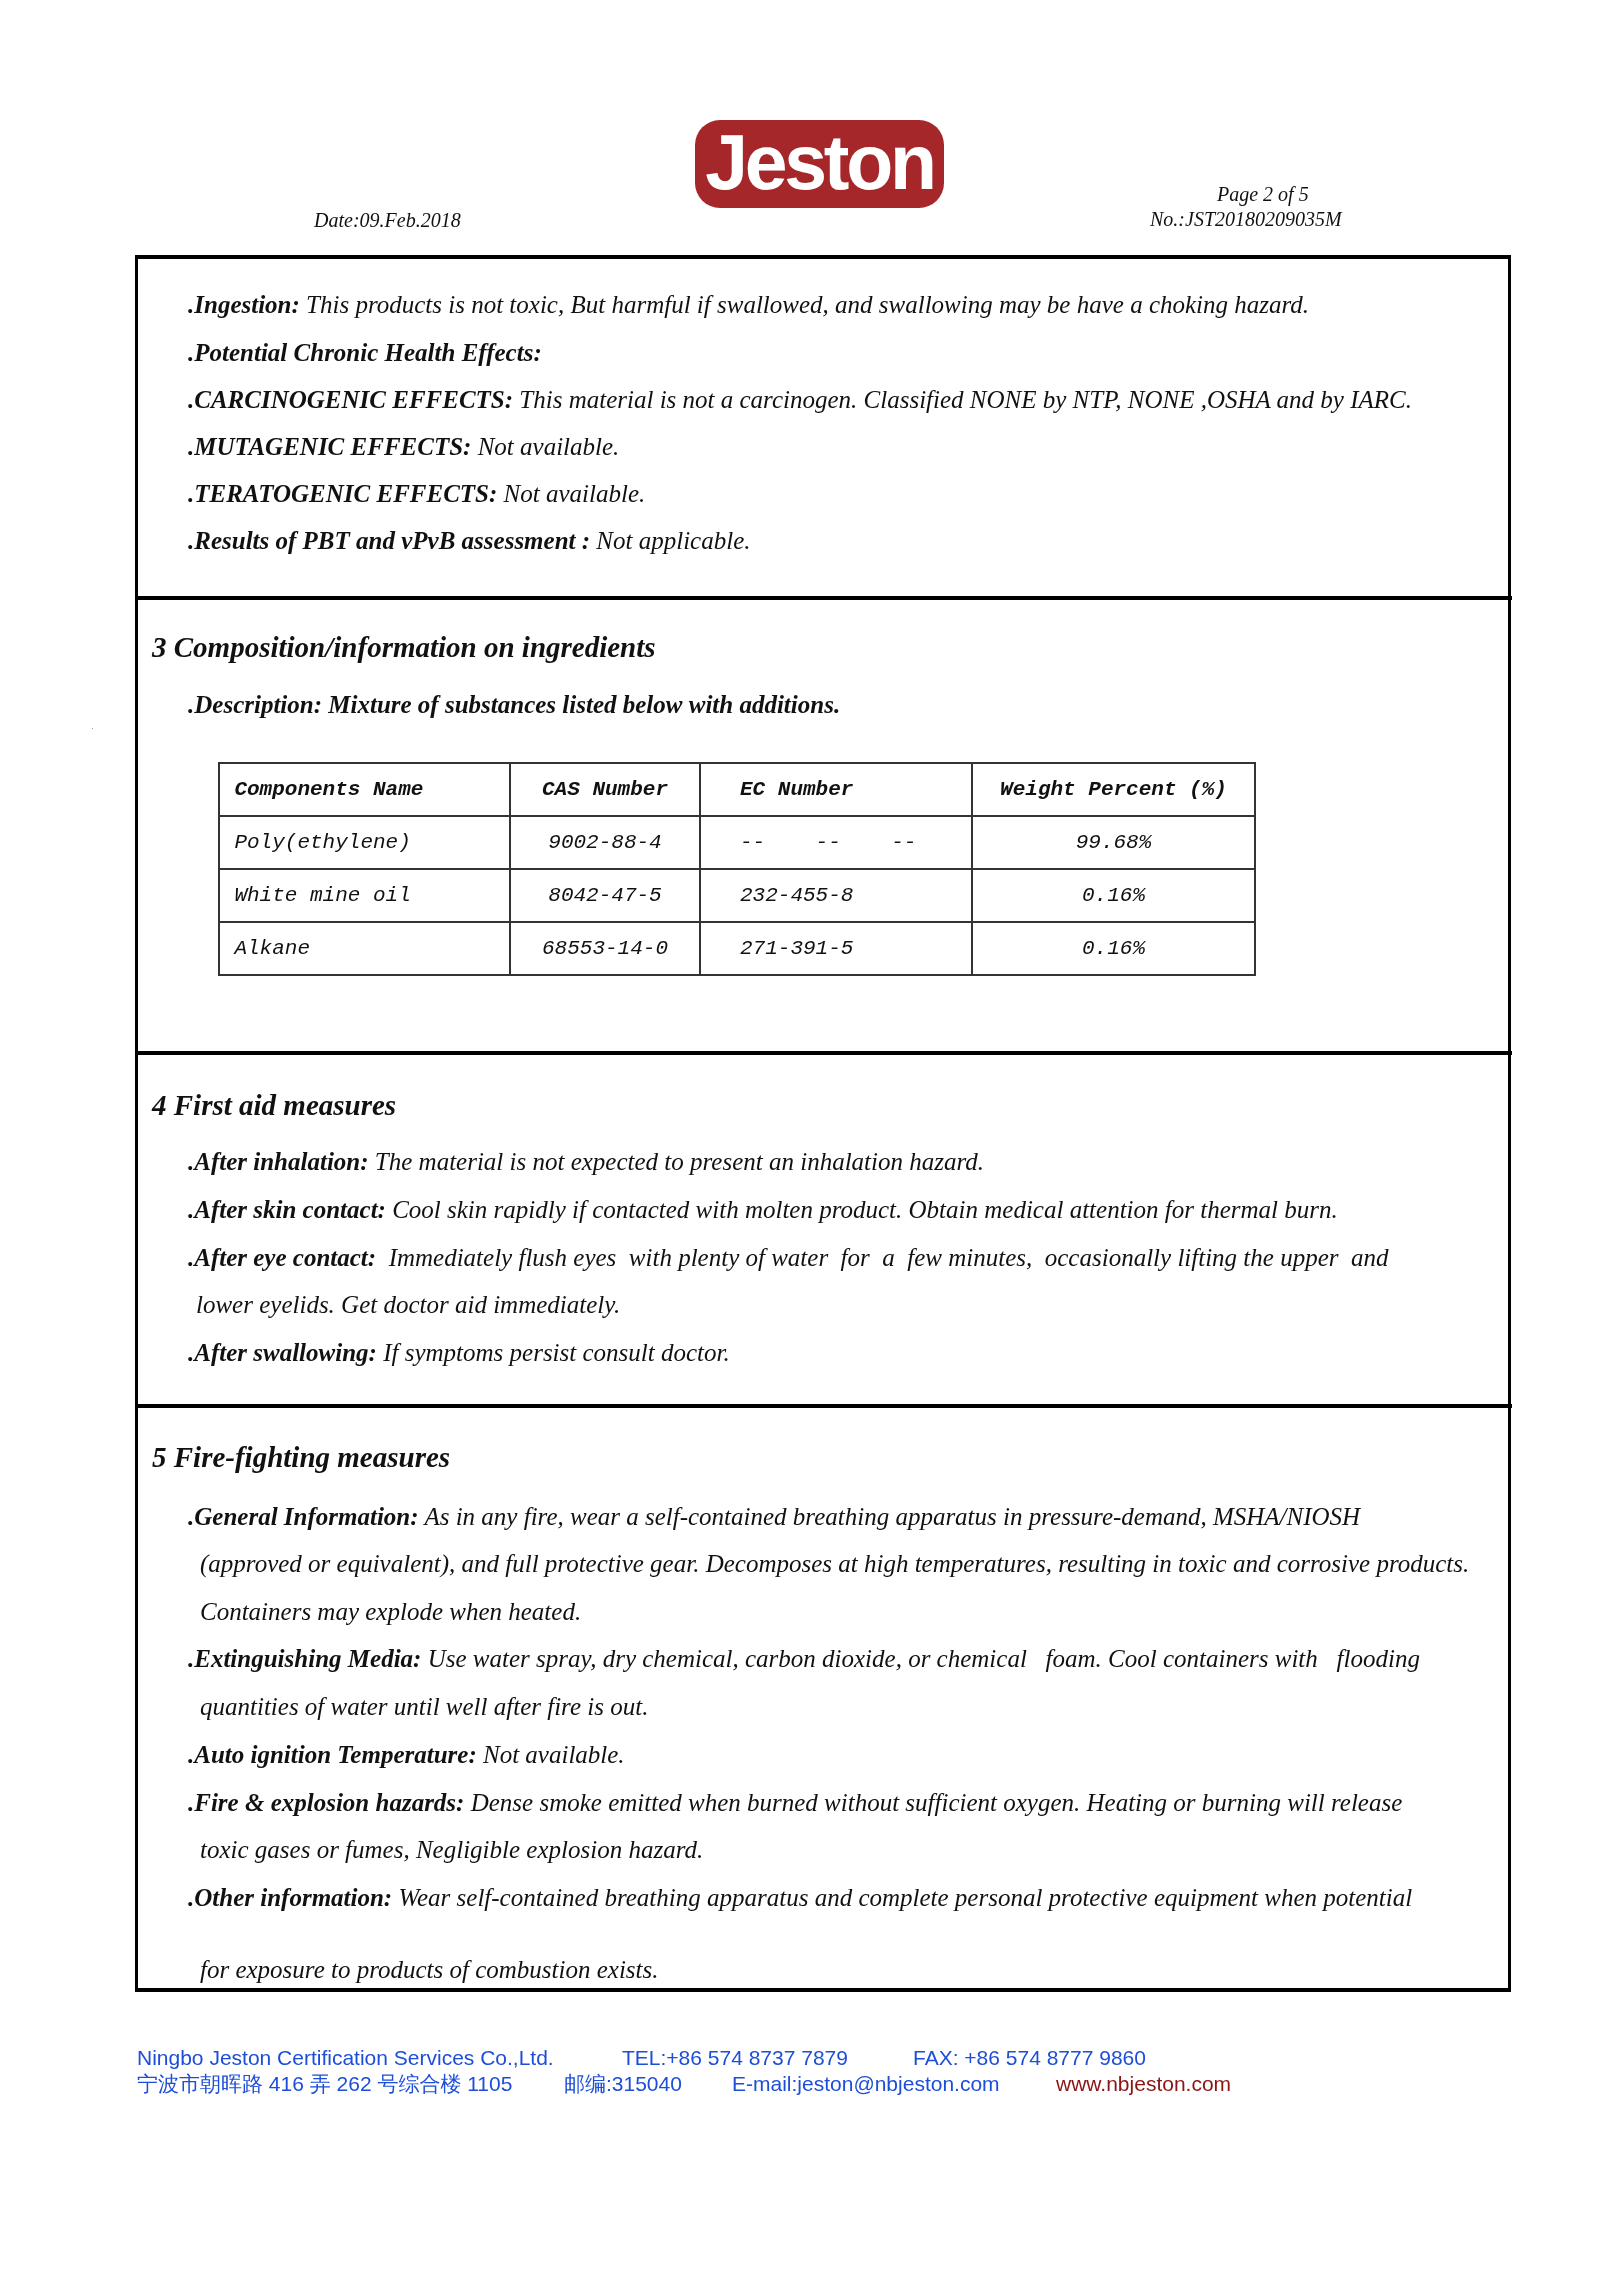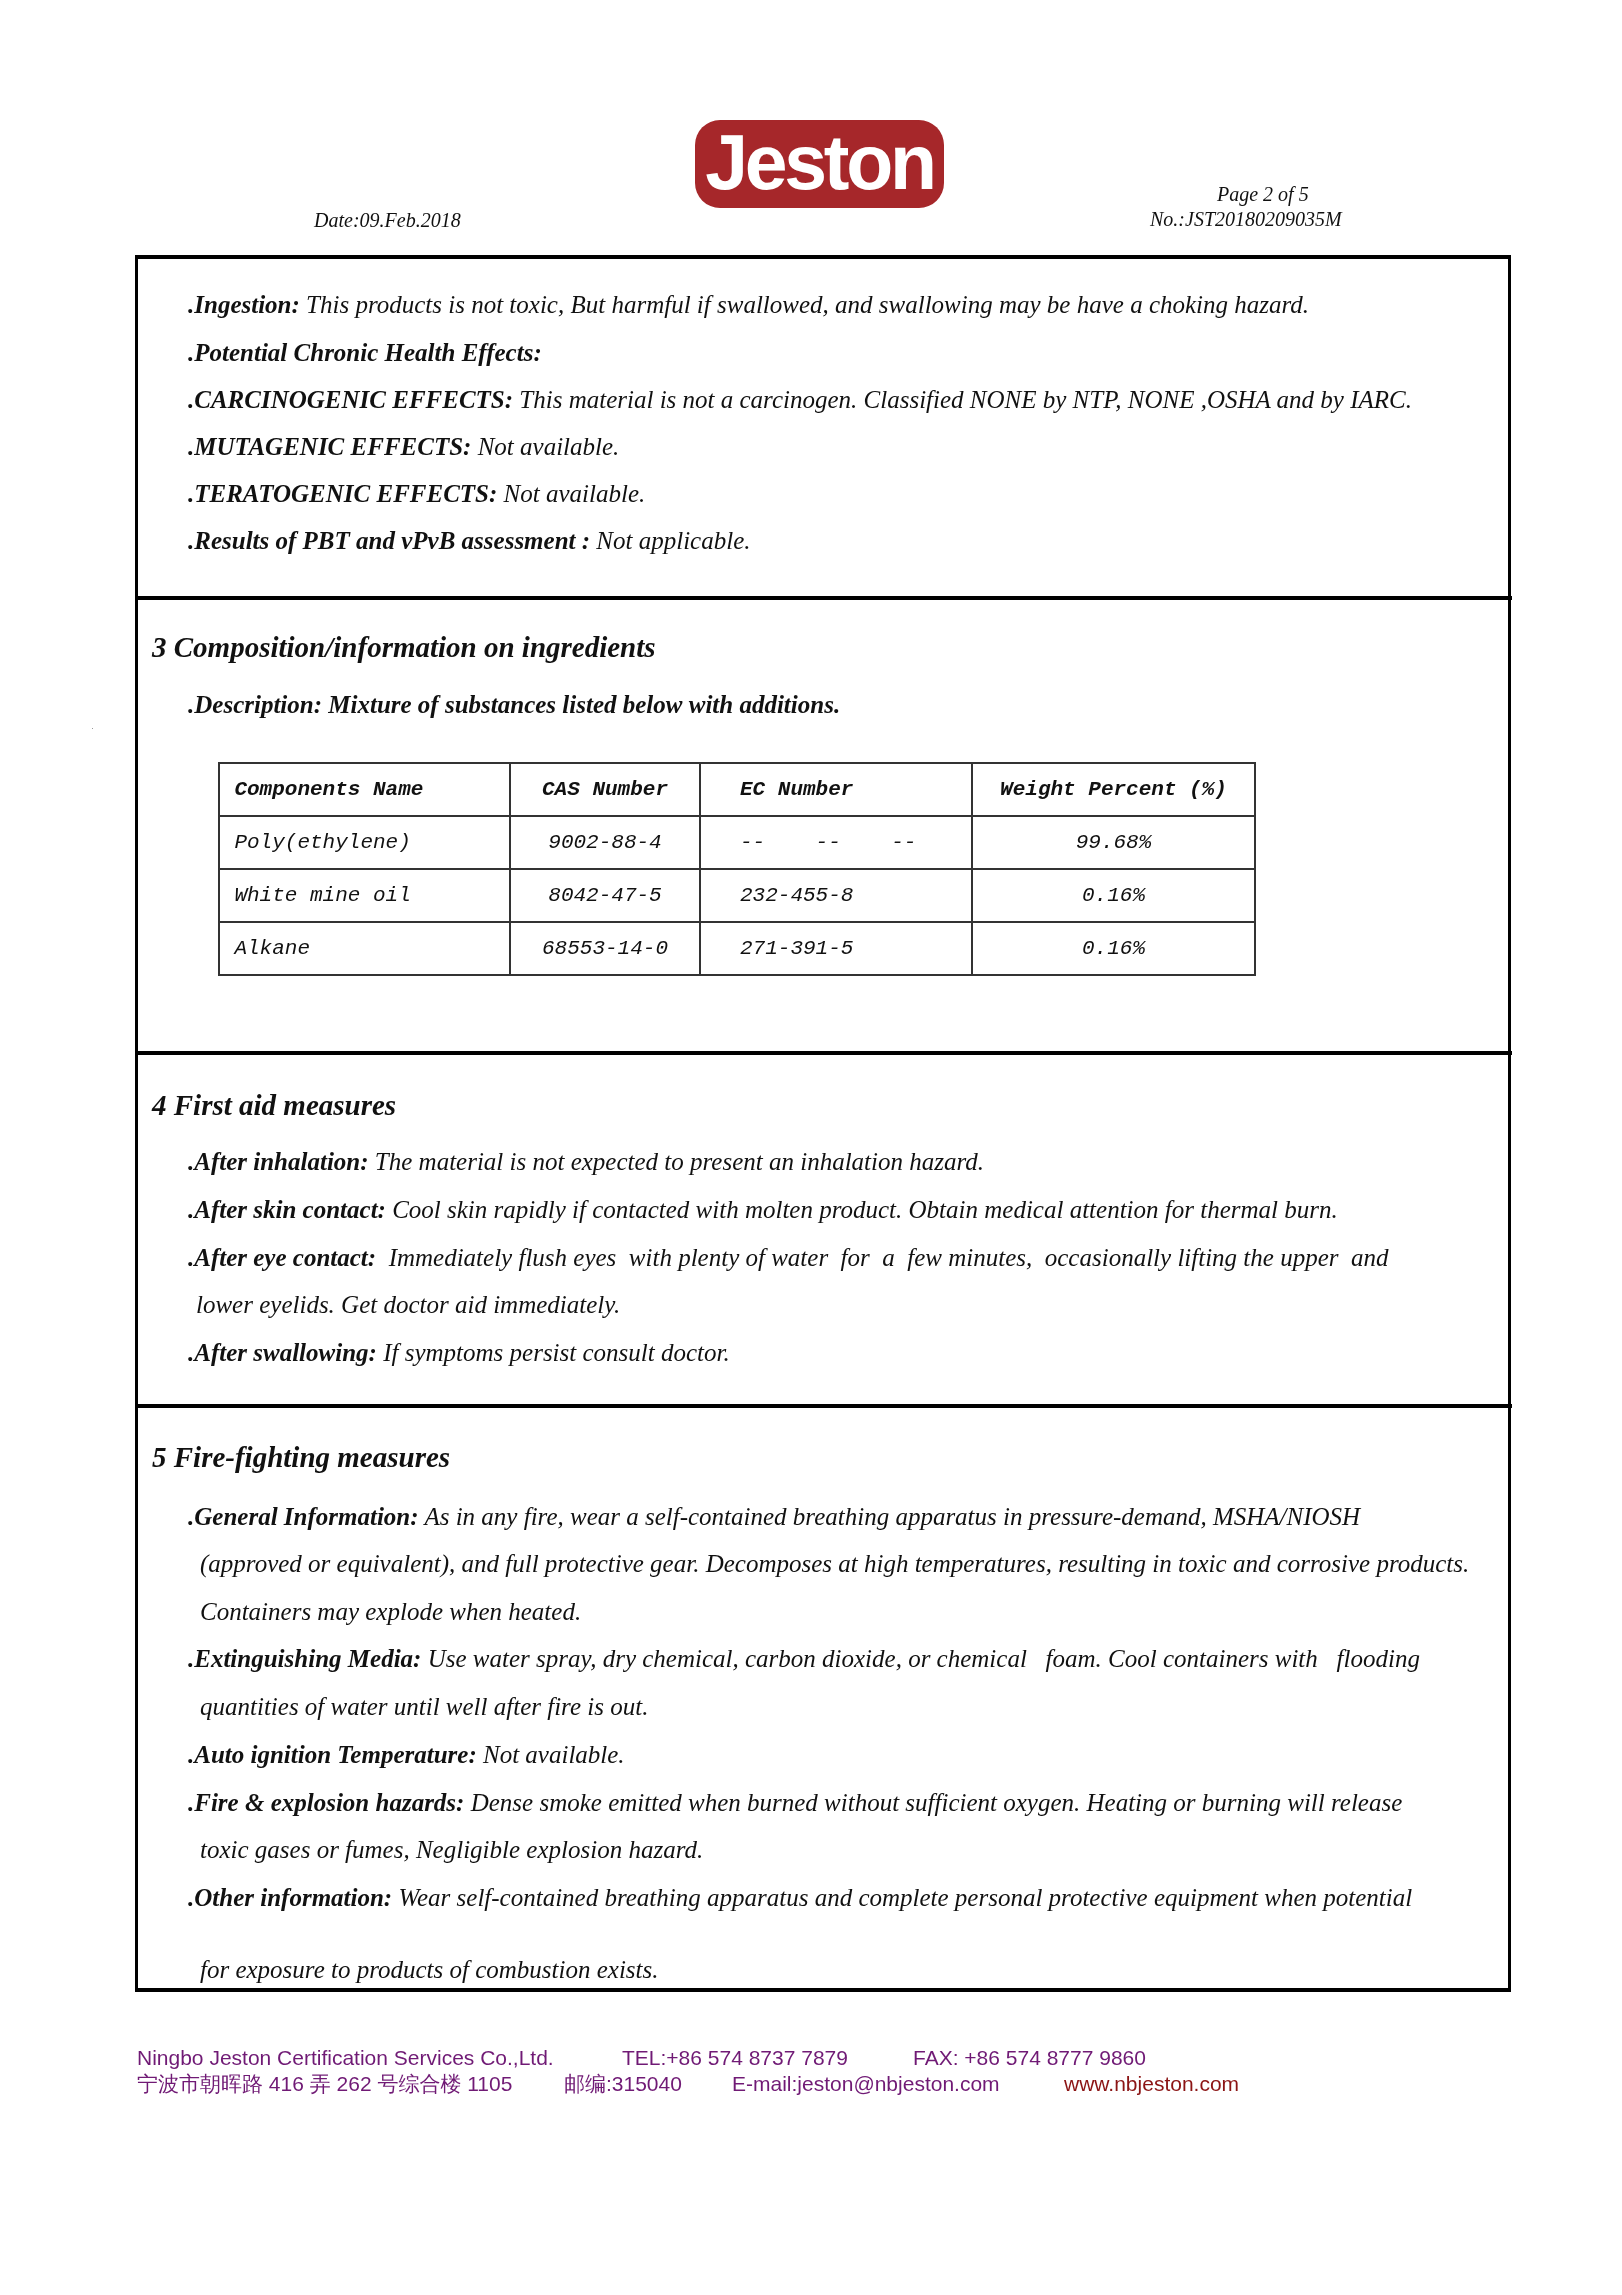--- a/index.html
+++ b/index.html
@@ -17,22 +17,22 @@
   .line { position: absolute; white-space: nowrap; font-style: italic; font-size: 25px; line-height: 1; }
   .line b { font-weight: bold; }
   .heading { position: absolute; white-space: nowrap; font-style: italic; font-weight: bold; font-size: 29px; line-height: 1; }
   table.comp { position: absolute; left: 218px; top: 762px; border-collapse: collapse; font-style: italic; font-size: 21px; font-family: Liberation Mono, monospace; }
   table.comp td, table.comp th { border: 2px solid #333; height: 53px; padding: 0; box-sizing: border-box; }
   table.comp th { font-weight: bold; }
   .c1 { width: 291px; text-align: left; padding-left: 14.4px !important; }
   .c2 { width: 190px; text-align: center; }
   .c3 { width: 272px; text-align: left; padding-left: 39px !important; margin-left: 16px; }
   .c4 { width: 283px; text-align: center; }
-  .footer { position: absolute; white-space: nowrap; font-family: "Liberation Sans", "DejaVu Sans", sans-serif; font-size: 21px; line-height: 1; color: #701a75; }
-  .url { color: #8b1414; margin-left: 8px; }
+  .footer { position: absolute; white-space: nowrap; font-family: "Liberation Sans", "DejaVu Sans", sans-serif; font-size: 21px; line-height: 1; color: #1d4ed8; }
+  .url { color: #8b1414; }
   .speck { position: absolute; left: 92px; top: 728px; width: 1.3px; height: 1.3px; background: #999; }
 </style>
 </head>
 <body>
 
 <div class="logo">
     <span>Jeston</span>
   </div>
 <div class="abs hdr" style="left:314px; top:209px;">Date:09.Feb.2018</div>
 <div class="abs hdr" style="left:1217px; top:183px;">Page 2 of 5</div>

